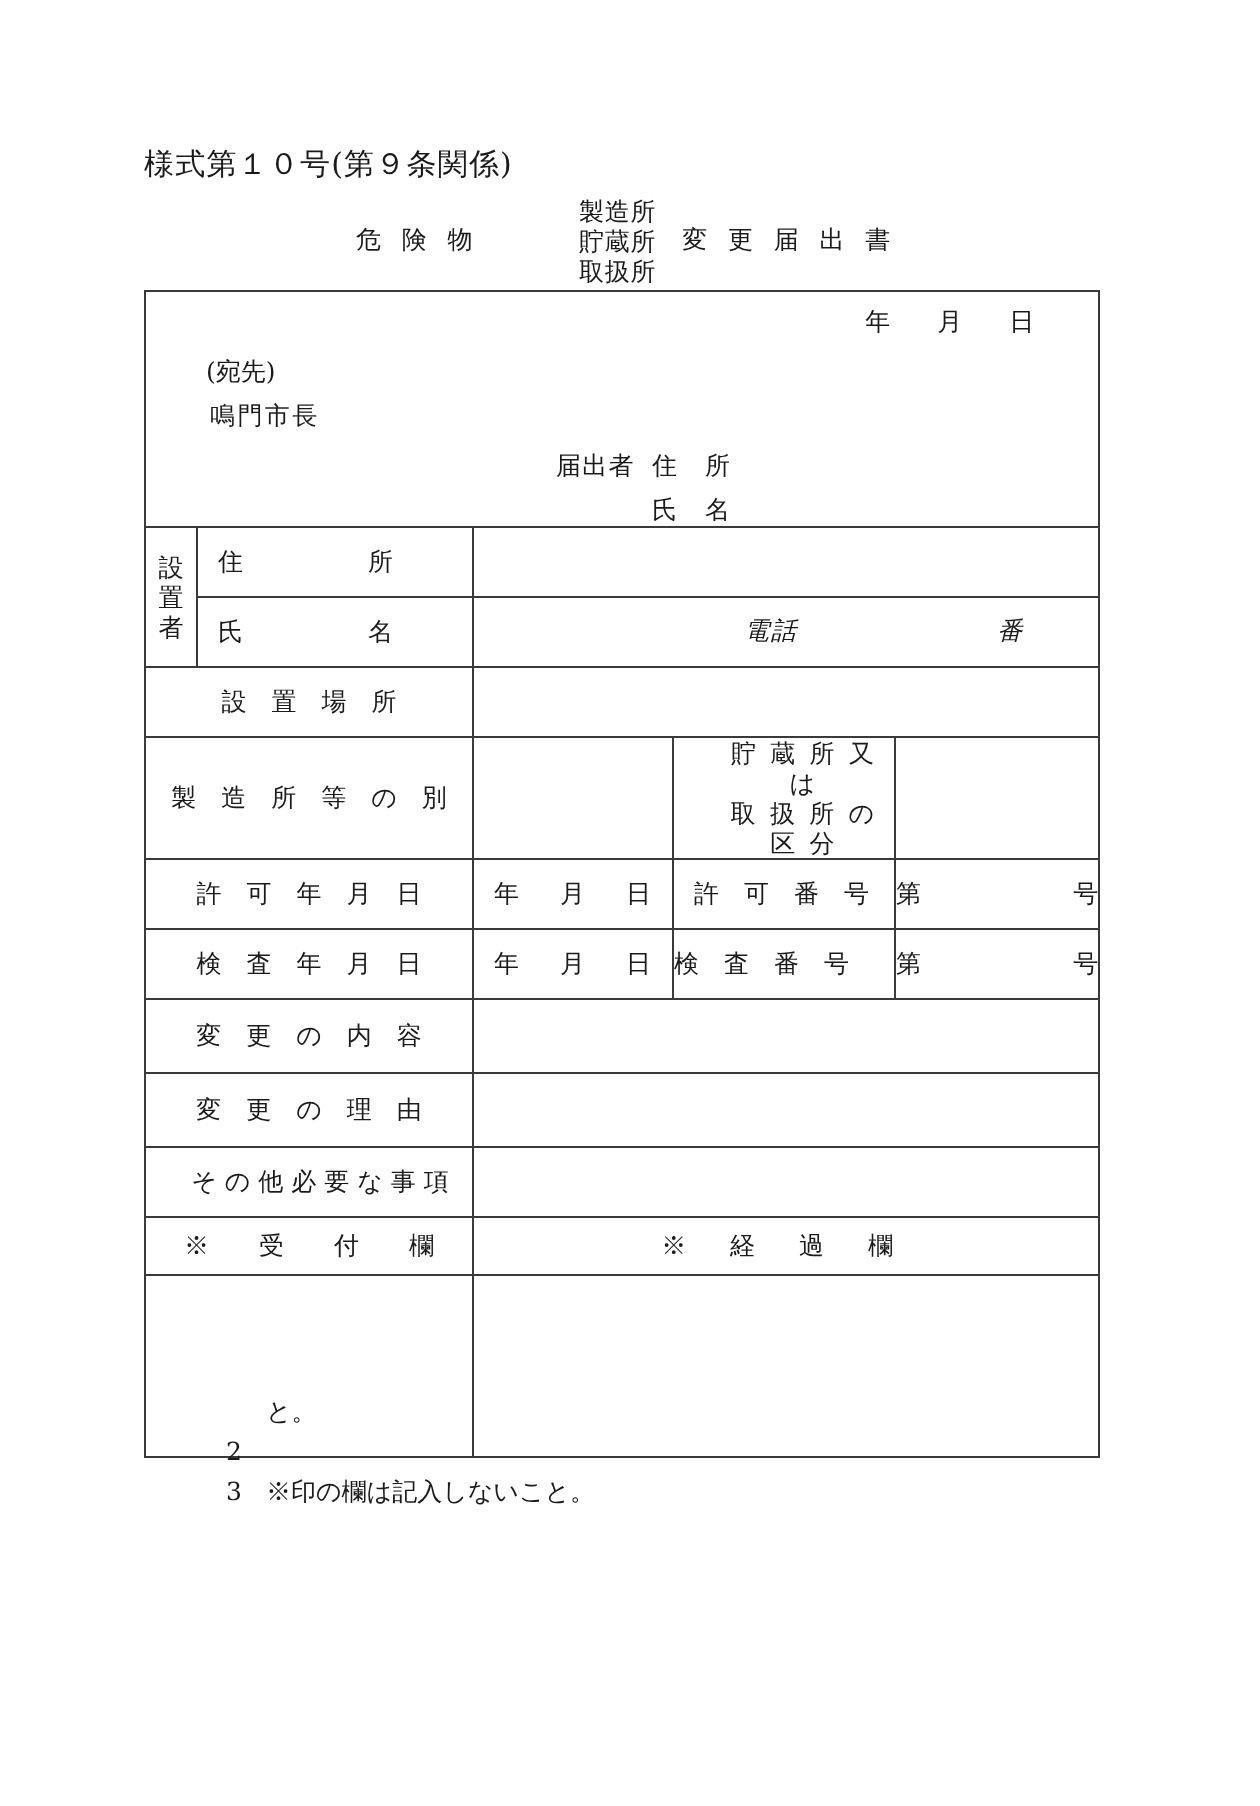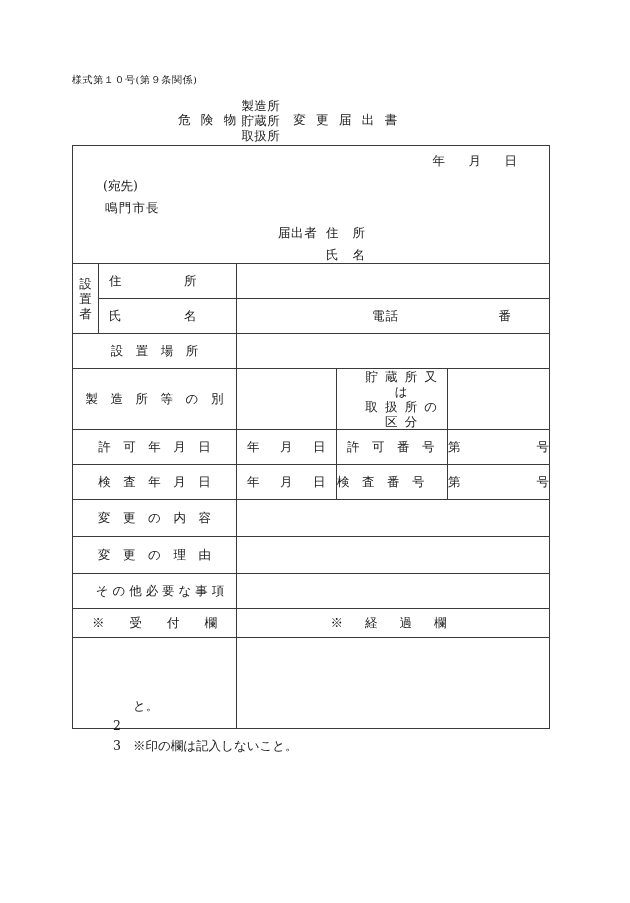--- a/index.html
+++ b/index.html
@@ -19,21 +19,21 @@
   .page {
     position: absolute;
     inset: 0;
   }
 
   
   .form-no {
     position: absolute;
     left: 72px;
     top: 73px;
-    font-size: 10px;
+    font-size: 15px;
     letter-spacing: 0.6px;
     white-space: nowrap;
   }
 
   .doc-title {
     position: absolute;
     left: 178px;
     top: 98px;
     display: flex;
     align-items: center;
@@ -42,20 +42,21 @@
   }
   .doc-title .kind {
     letter-spacing: 3.2px;
     padding-right: 2px;
   }
   .doc-title .stack {
     display: flex;
     flex-direction: column;
     line-height: 15px;
     letter-spacing: 0.4px;
+    margin-left: 48px;
   }
   .doc-title .action {
     padding-left: 13px;
     letter-spacing: 3.2px;
   }
 
   
   .form-table {
     position: absolute;
     left: 72px;
@@ -139,21 +140,21 @@
 
   .no-cell {
     padding-left: 6px;
     padding-right: 10px;
   }
   .no-cell .inner {
     display: flex;
     justify-content: space-between;
   }
 
-  .phone-cell { position: relative; }
+  .phone-cell { position: relative; font-style: italic; }
   .phone-cell .tel {
     position: absolute;
     left: 135px;
     top: 50%;
     transform: translateY(-50%);
     letter-spacing: 1px;
   }
   .phone-cell .ban {
     position: absolute;
     right: 38px;

